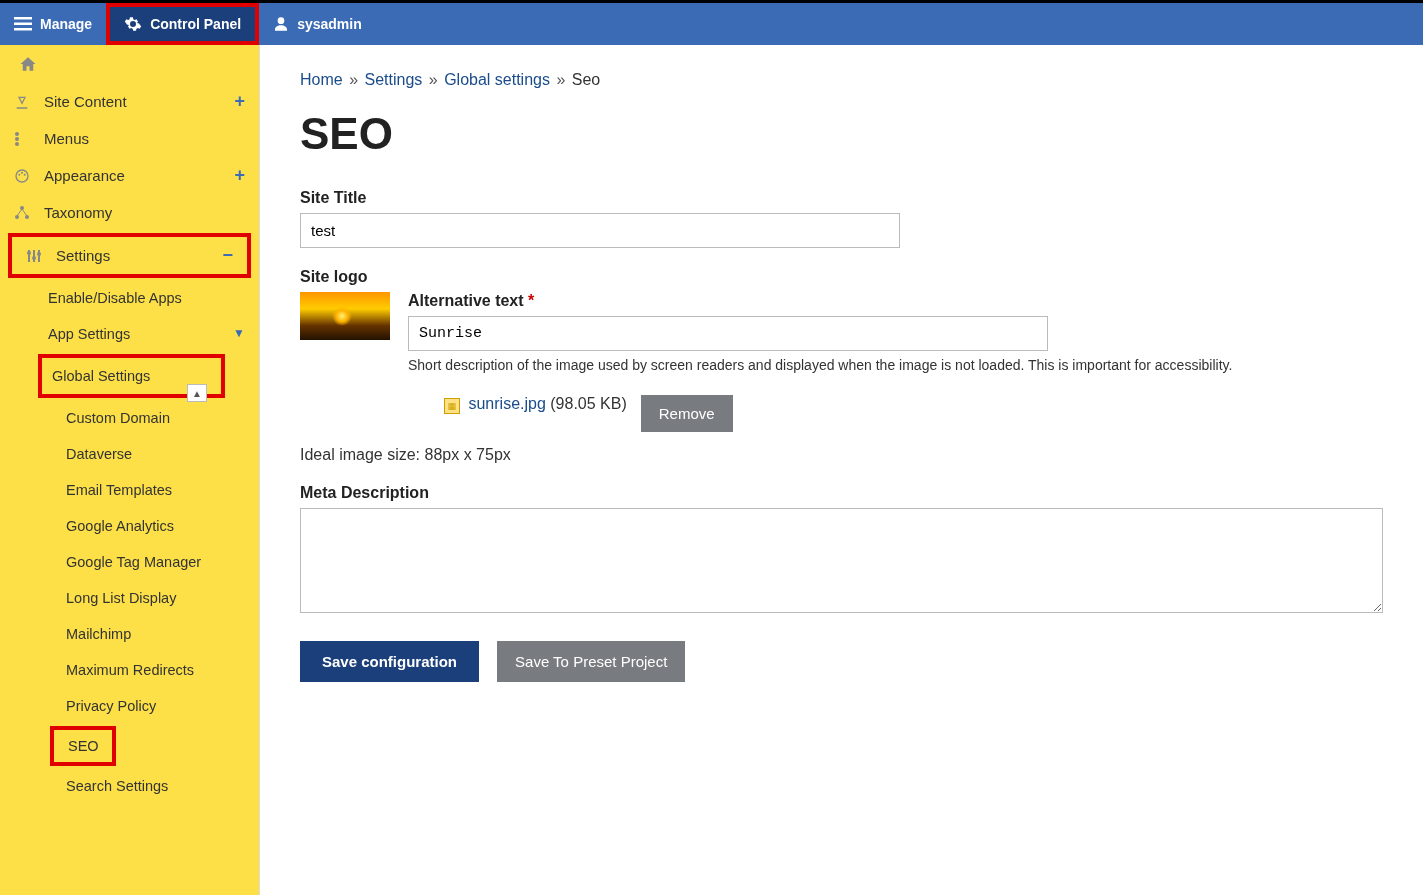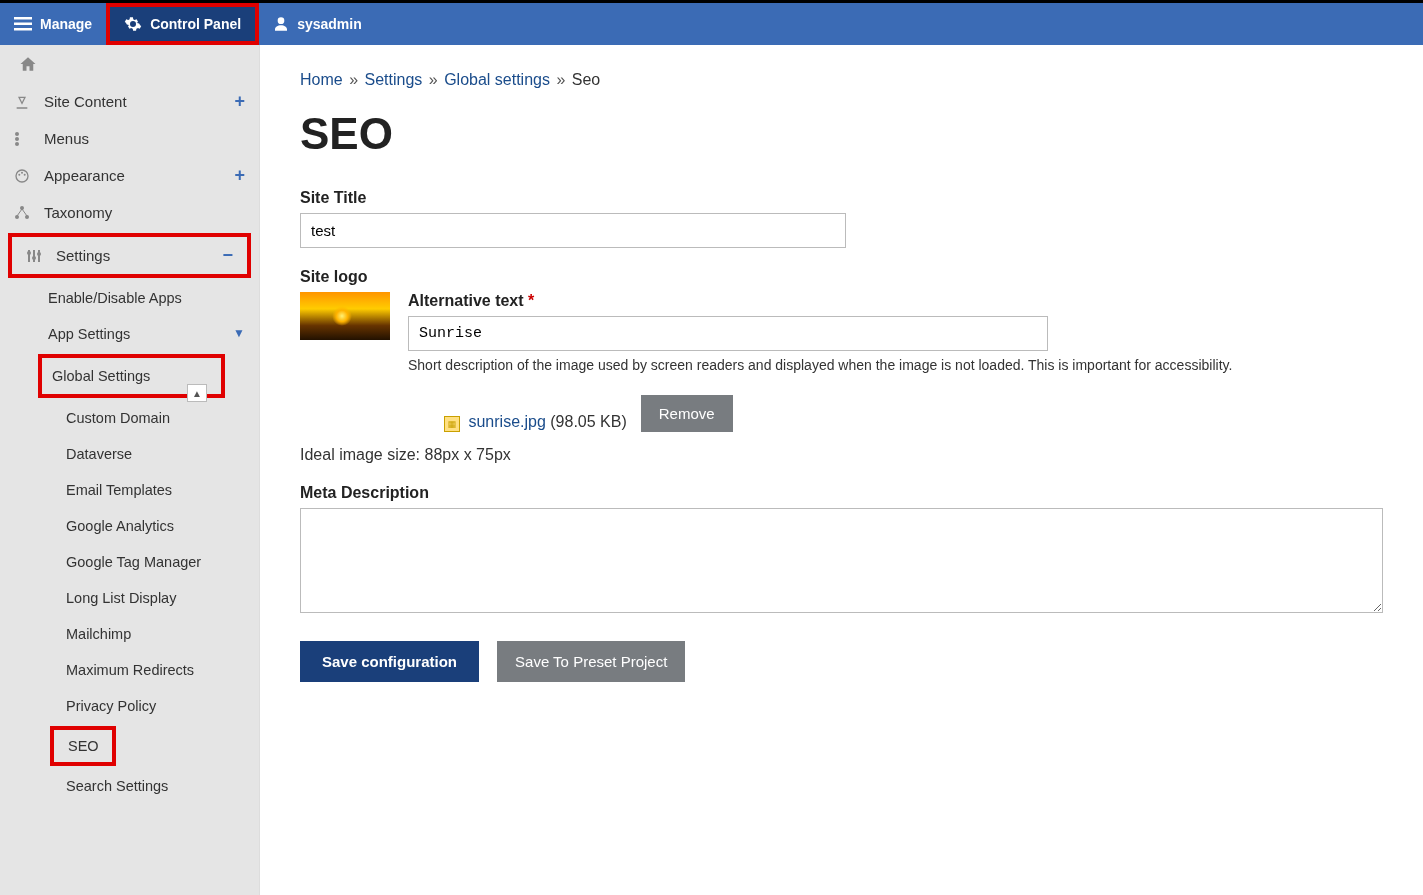--- a/index.html
+++ b/index.html
@@ -6,21 +6,21 @@
 body { background: #fff; }
 
 
 .topbar { background: #3b6bb5; height: 45px; display: flex; align-items: stretch; color: #fff; border-top: 3px solid #000; }
 .topbar-item { display: flex; align-items: center; padding: 12px 14px; font-weight: bold; font-size: 14px; cursor: pointer; gap: 8px; }
 .topbar-item.active { background: #1a3f7a; }
 .highlight-box-top { border: 4px solid #e00000; }
 
 
 .container { display: flex; }
-.sidebar { width: 260px; border-right: 1px solid #ddd; min-height: 850px; background: #e5e5e5; }
+.sidebar { width: 260px; border-right: 1px solid #ddd; min-height: 850px; background: #fde047; }
 .main { flex: 1; padding: 18px 40px; }
 
 
 .home-row { padding: 10px 18px; }
 .nav-item { display: flex; align-items: center; padding: 10px 14px; font-size: 15px; color: #333; cursor: pointer; position: relative; }
 .nav-item .nav-icon { width: 24px; text-align: center; color: #888; margin-right: 6px; }
 .nav-item .expander { position: absolute; right: 14px; color: #3b6bb5; font-size: 18px; font-weight: bold; }
 .sub-item { padding: 10px 14px 10px 48px; font-size: 14.5px; color: #333; cursor: pointer; position: relative; }
 .sub-item .expander2 { position: absolute; right: 14px; color: #3b6bb5; font-size: 12px; }
 .sub-item .expander-box { position: absolute; right: 14px; border: 1px solid #bbb; width: 20px; height: 18px; display:flex; align-items:center; justify-content:center; font-size: 10px; color: #555; background: #fff;}
@@ -31,29 +31,29 @@
 
 .breadcrumb { font-size: 16px; color: #333; margin: 8px 0 20px 0; }
 .breadcrumb a { color: #1a4c8b; text-decoration: none; }
 .breadcrumb .sep { color: #555; margin: 0 2px; }
 
 h1.page-title { font-size: 44px; font-weight: bold; color: #222; margin-bottom: 30px; }
 
 
 .form-label { font-weight: bold; font-size: 16px; color: #222; margin-bottom: 6px; display: block; }
 .form-group { margin-bottom: 20px; }
-input[type=text].txt { width: 546px; padding: 8px 10px; font-size: 15px; border: 1px solid #bbb; }
+input[type=text].txt { width: 600px; padding: 8px 10px; font-size: 15px; border: 1px solid #bbb; }
 .logo-row { display: flex; gap: 18px; align-items: flex-start; }
 .logo-thumb { width: 90px; height: 48px; background: linear-gradient(to bottom, #ff9500 0%, #ffcc00 35%, #663300 70%, #221100 100%); position: relative; flex-shrink: 0; }
 .logo-thumb::after { content: ""; position: absolute; left: 32px; top: 14px; width: 20px; height: 20px; background: radial-gradient(circle, #fff176 0%, #ffb300 40%, transparent 70%); border-radius: 50%; }
 .alt-block { flex: 1; }
 .alt-block .form-label .req { color: #c00; }
 .alt-input { width: 640px; padding: 8px 10px; font-size: 15px; border: 1px solid #bbb; font-family: Liberation Mono, monospace; }
 .hint { font-size: 14px; color: #333; margin-top: 6px; }
-.file-row { margin-top: 22px; display: flex; align-items: flex-end; gap: 14px; padding-left: 36px; }
+.file-row { margin-top: 22px; display: flex; align-items: flex-start; gap: 14px; padding-left: 36px; }
 .file-icon { display:inline-flex; width:16px; height:16px; background:#ffe082; border:1px solid #c9a000; margin-right:4px; align-items:center; justify-content:center; font-size:9px; color:#c9a000;}
 .file-link { color: #1a4c8b; text-decoration: none; font-size: 16px; }
 .file-size { color: #333; font-size: 16px; }
 .btn-gray { background: #787c80; color: #fff; border: none; padding: 10px 18px; font-size: 15px; font-weight: normal; cursor: pointer; }
 .btn-blue { background: #1a3f7a; color: #fff; border: none; padding: 12px 22px; font-size: 15px; font-weight: bold; cursor: pointer; }
 .ideal-note { font-size: 16px; color: #333; margin-top: 14px; }
 textarea.meta { width: 100%; height: 105px; border: 1px solid #bbb; padding: 10px; font-size: 15px; resize: vertical; }
 .actions { display: flex; gap: 18px; margin-top: 24px; }
 
 svg { display: block; }

